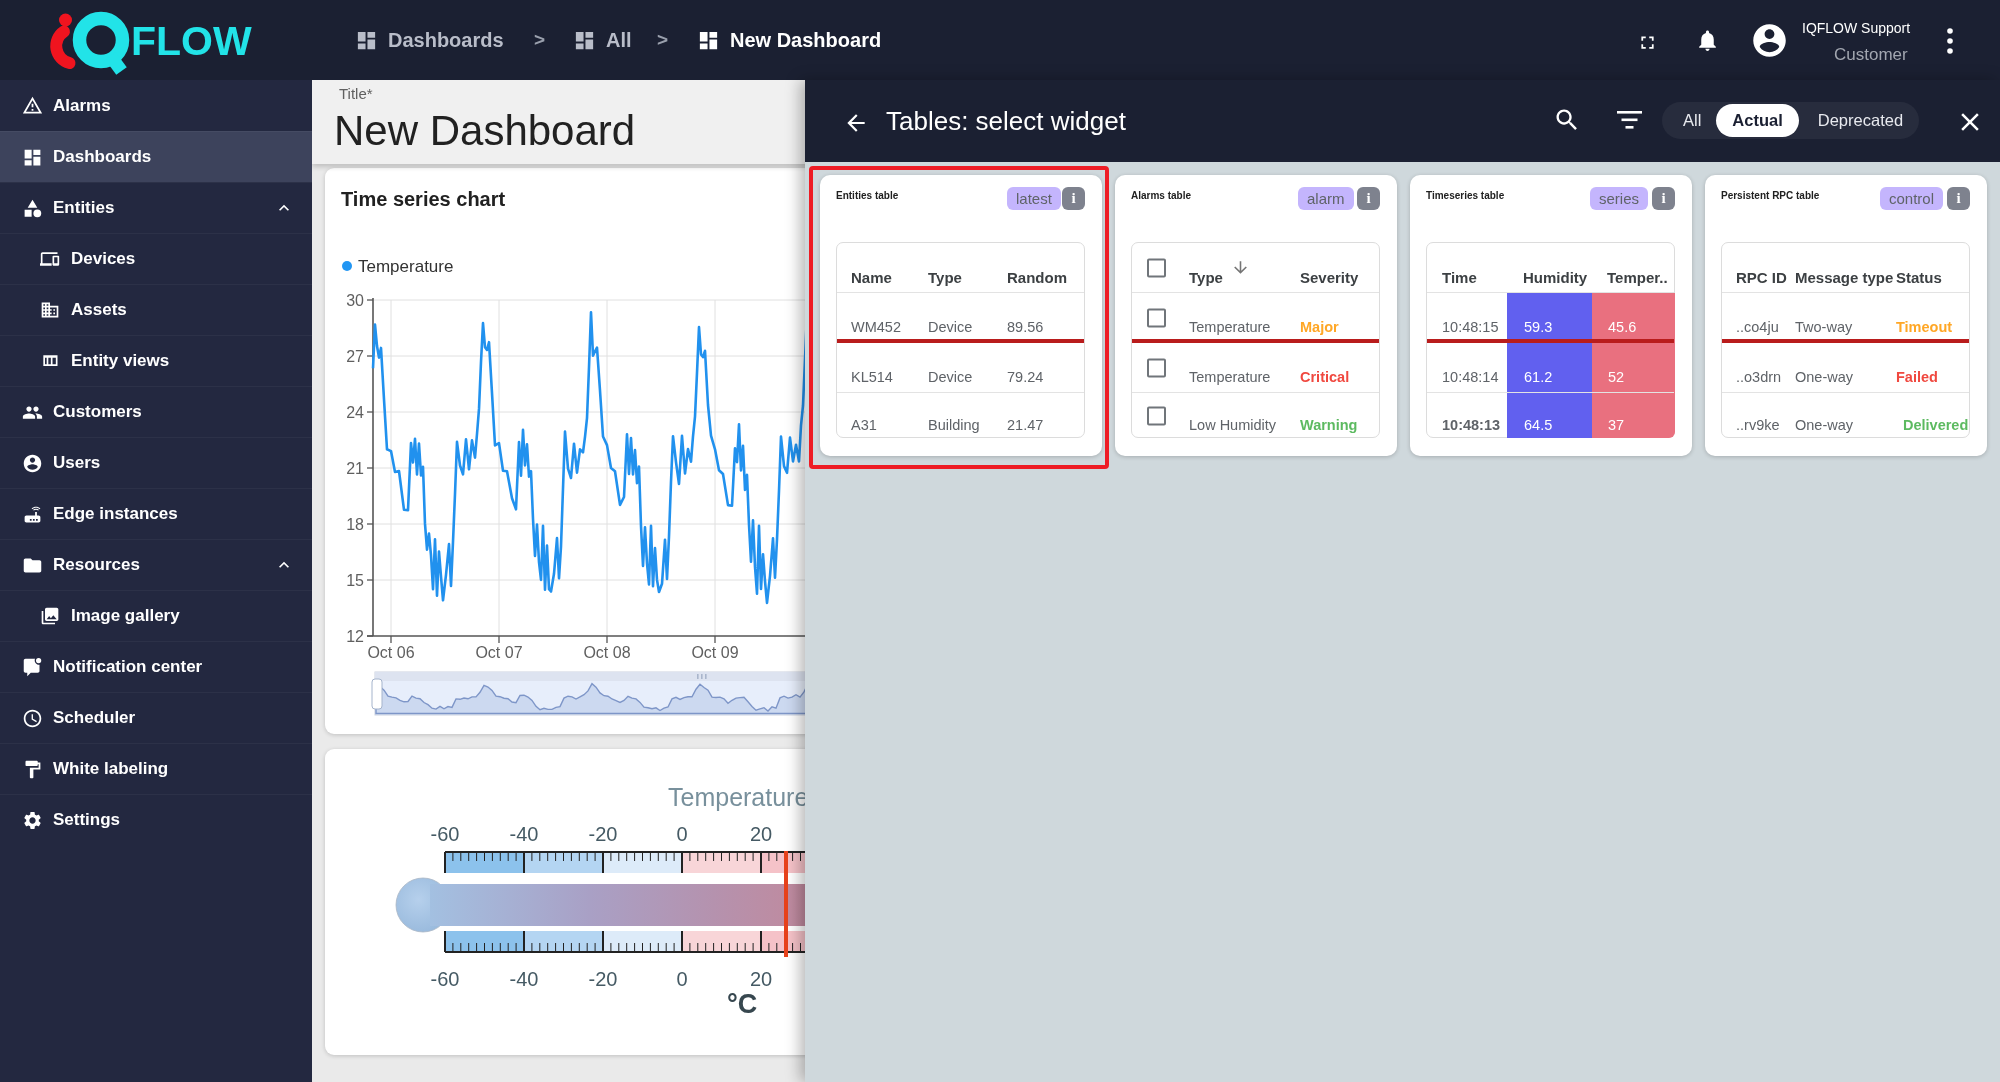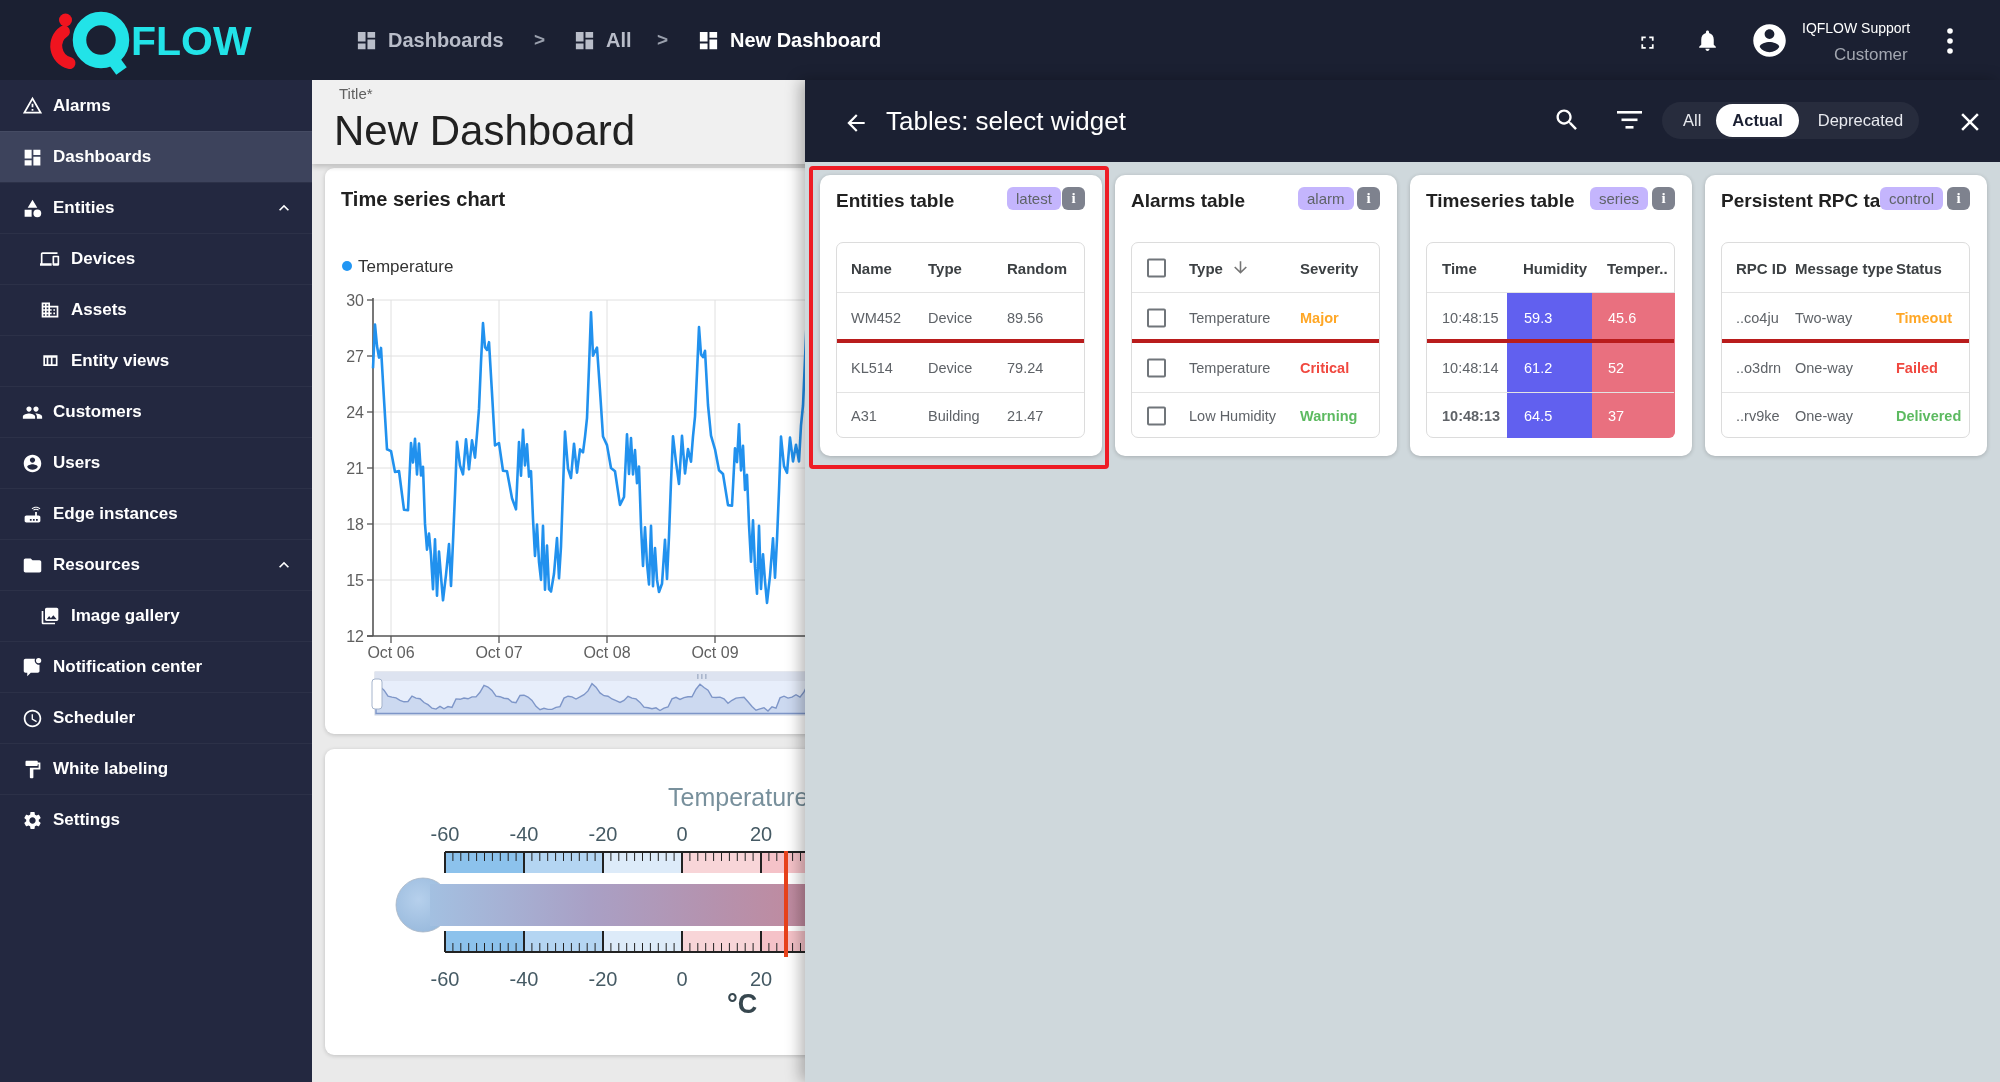--- a/index.html
+++ b/index.html
@@ -27,30 +27,30 @@
 .panel{position:absolute;left:805px;top:80px;width:1195px;height:1002px;z-index:40;box-shadow:-5px 0 14px rgba(0,0,0,0.28);}
 .phead{position:absolute;left:0;top:0;width:1195px;height:82px;background:#1b2032;}
 .pbody{position:absolute;left:0;top:82px;width:1195px;height:920px;background:#cfd8dc;}
 .ptitle{position:absolute;left:81px;top:26px;color:#fff;font-size:26px;font-weight:400;}
 .backarr{position:absolute;left:38px;top:30px;width:26px;height:26px;}
 .togglewrap{position:absolute;left:857px;top:22px;width:257px;height:37px;background:rgba(255,255,255,0.055);border-radius:19px;display:flex;align-items:center;color:#e8eaef;font-size:16.5px;font-weight:500;}
 .tog{padding:0 18px;}
 .pill{background:#fff;color:#1b2032;font-weight:700;height:33px;line-height:33px;border-radius:17px;padding:0 16px;margin:0 1px;}
 .wcard{position:absolute;top:13px;width:282px;height:281px;background:#fff;border-radius:10px;box-shadow:0 1px 4px rgba(0,0,0,0.2);}
 .redbox{position:absolute;left:4px;top:4px;width:300px;height:303px;border:4px solid #ee1c25;border-radius:4px;z-index:5;}
-.wct{position:absolute;left:16px;top:15px;font-size:19px;font-weight:700;color:#212121;}
+.wct{position:absolute;left:16px;top:15px;font-size:10px;font-weight:700;color:#212121;}
 .chip{position:absolute;top:12px;height:23px;line-height:23px;border-radius:6px;background:#c4b5fd;color:#5f6368;font-size:15px;padding:0 9px;}
 .ibtn{position:absolute;top:12px;width:23px;height:23px;border-radius:6px;background:#7e828e;color:#fff;font-size:15px;font-weight:700;text-align:center;line-height:23px;font-family:"Liberation Serif",serif;}
 .itbl{position:absolute;left:16px;top:67px;width:249px;height:196px;border:1px solid #dcdcdc;border-radius:7px;font-size:14.5px;color:#5f6368;}
 .itbl .hr{position:absolute;left:0;top:0;width:100%;height:50px;border-bottom:1px solid #e3e3e3;}
 .itbl .r2{position:absolute;left:0;top:50px;width:100%;height:50px;border-bottom:4px solid #b91c1c;}
 .itbl .r3{position:absolute;left:0;top:100px;width:100%;height:50px;border-bottom:1px solid #e3e3e3;}
 .itbl .r4{position:absolute;left:0;top:150px;width:100%;height:45px;}
 .hc{font-weight:700;color:#3c4043;font-size:15px;}
-.cell{position:absolute;transform:translateY(-50%);white-space:nowrap;}
+.cell{position:absolute;transform:translateY(-50%);white-space:nowrap;margin-top:9px;}
 .cb{position:absolute;width:19px;height:19px;border:2px solid #70757a;border-radius:2px;transform:translateY(-50%);}
 .orange{color:#ffa726;font-weight:700;}
 .red{color:#f0483f;font-weight:700;}
 .green{color:#5cba60;font-weight:700;}
 </style></head>
 <body>
 
 <div class="topbar">
   <svg width="330" height="80" viewBox="0 0 330 80" style="position:absolute;left:40px;top:0;">
     <circle cx="25.5" cy="20" r="6.5" fill="#f0141f"></circle>
@@ -487,18 +487,18 @@
             <span class="cell orange" style="left:174px;top:25px;">Timeout</span>
           </div>
       <div class="r3">
             <span class="cell" style="left:14px;top:25px;">..o3drn</span>
             <span class="cell" style="left:73px;top:25px;">One-way</span>
             <span class="cell red" style="left:174px;top:25px;">Failed</span>
           </div>
       <div class="r4">
             <span class="cell" style="left:14px;top:23px;">..rv9ke</span>
             <span class="cell" style="left:73px;top:23px;">One-way</span>
-            <span class="cell green" style="left:174px;top:23px;">Delivered</span>
+            <span class="cell green" style="left:181px;top:23px;">Delivered</span>
           </div>
     </div>
   </div>
  </div>
 </div>
 
 </body></html>

